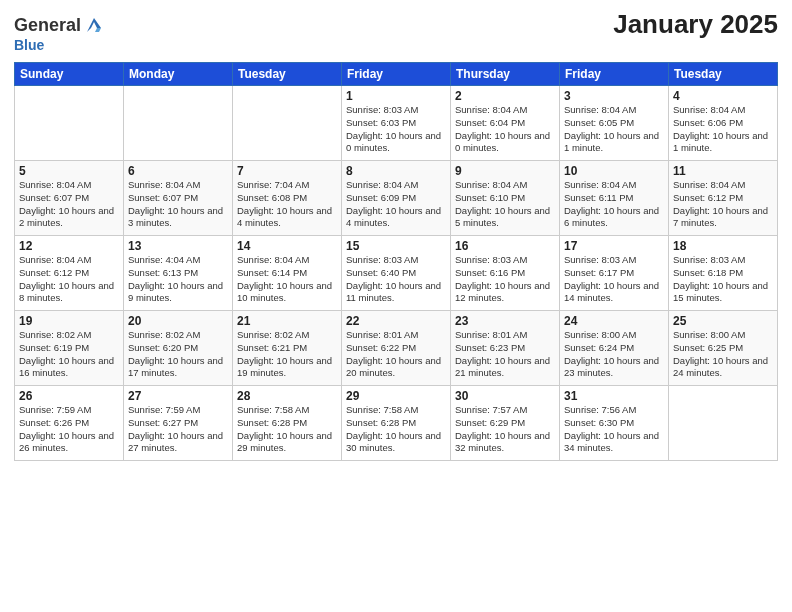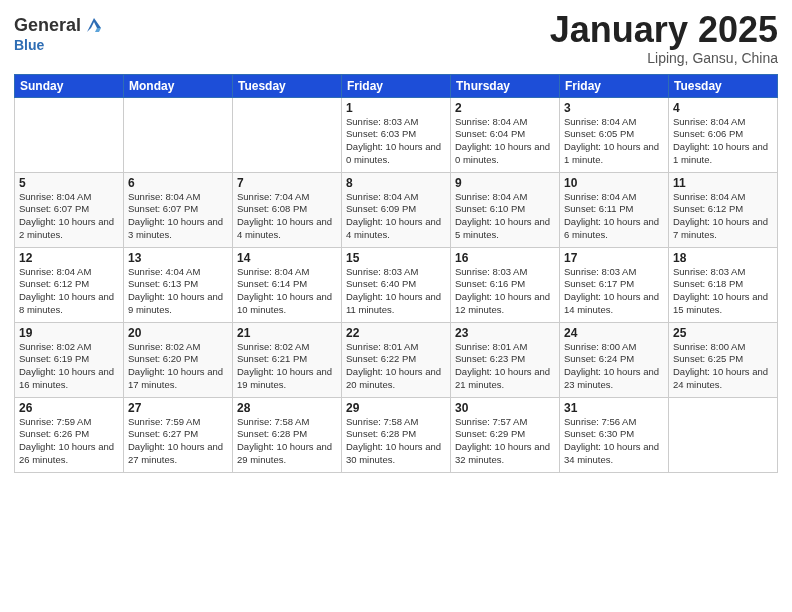--- a/index.html
+++ b/index.html
@@ -37,21 +37,21 @@
     }
     .logo-icon {
       width: 22px;
       height: 22px;
       margin-left: 2px;
     }
     .title-block {
       text-align: right;
     }
     .month-title {
-      font-size: 36px;
+      font-size: 26px;
       font-weight: bold;
       color: #222;
       line-height: 1.1;
     }
     .subtitle {
       font-size: 14px;
       color: #555;
     }
     .calendar {
       width: 100%;
@@ -118,21 +118,20 @@
             <polygon points="14,14 18,14 16,18 12,18" fill="#5ba3d9"></polygon>
           </svg>
         </div>
         <div>
           <span class="logo-text-blue">Blue</span>
         </div>
       </div>
     </div>
     <div class="title-block">
       <div class="month-title">January 2025</div>
-      <div class="subtitle">Liping, Gansu, China</div>
     </div>
   </div>
 
   <table class="calendar">
     <thead>
       <tr>
       <th>Sunday</th>
           <th>Monday</th>
           <th>Tuesday</th>
           <th>Friday</th>

